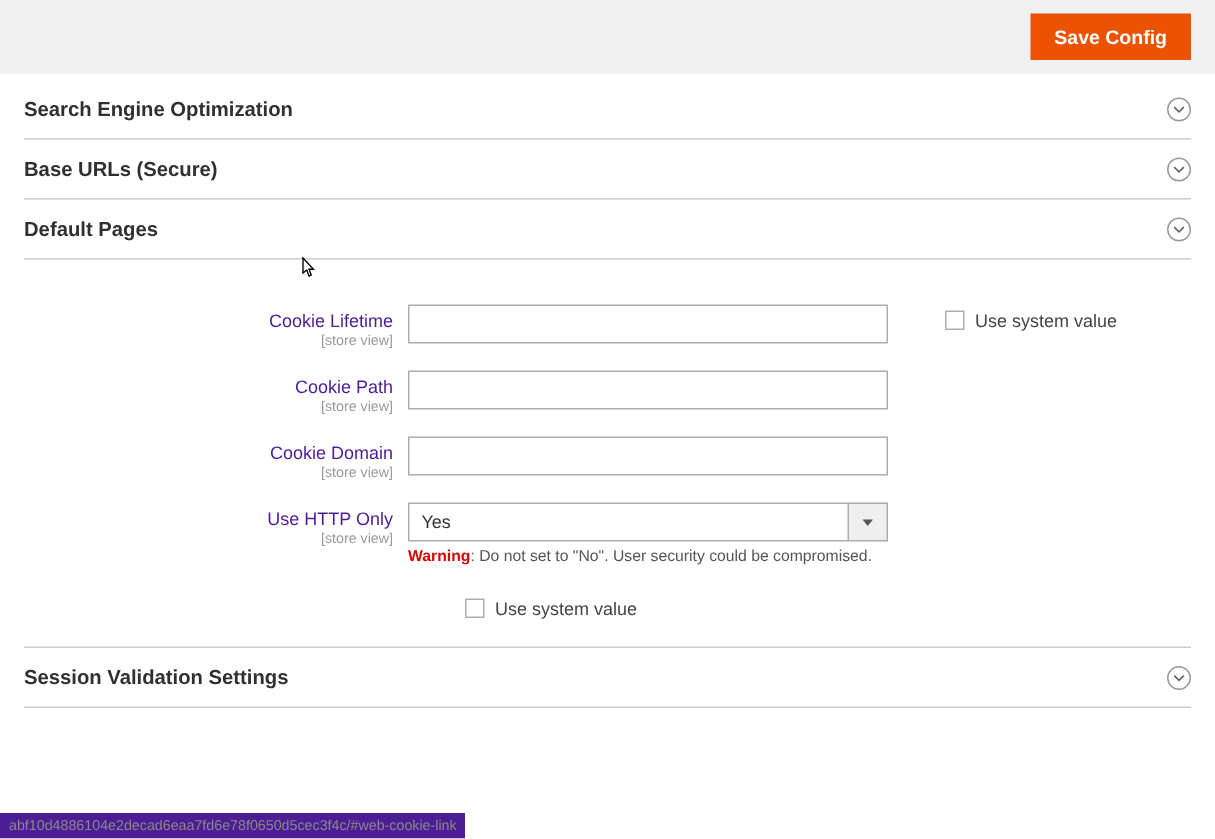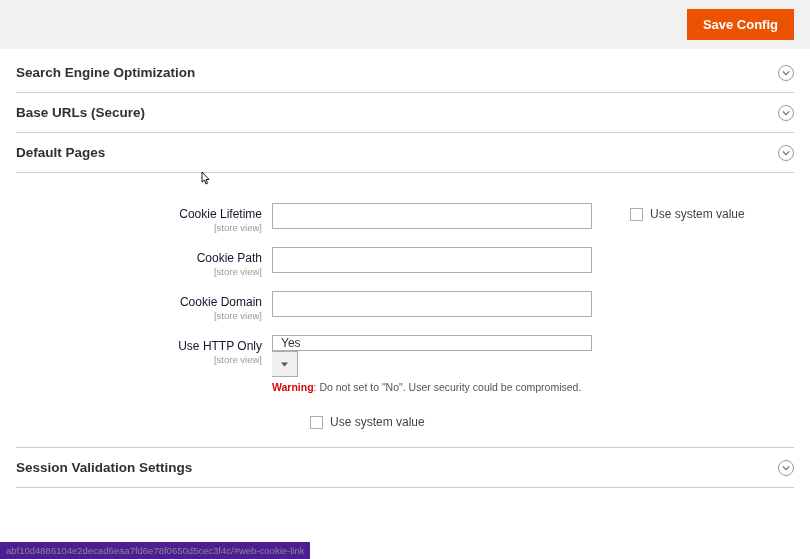--- a/index.html
+++ b/index.html
@@ -73,21 +73,21 @@
     margin-bottom: 14px;
   }
   .label-col {
     width: 256px;
     text-align: right;
     padding-right: 10px;
     padding-top: 3px;
   }
   .field-label {
     font-size: 12px;
-    color: #0f172a;
+    color: #4c1d95;
   }
   .scope-label {
     font-size: 9.5px;
     color: #999;
     display: block;
     margin-top: 1px;
   }
   .input-col {
     width: 320px;
   }
@@ -95,21 +95,20 @@
     width: 100%;
     height: 26px;
     border: 1px solid #adadad;
     padding: 0 6px;
     font-size: 12px;
     background: #fff;
   }
   .select-wrap {
     display: flex;
     width: 100%;
-    flex-direction: column;
   }
   .select-display {
     flex: 1;
     height: 26px;
     border: 1px solid #adadad;
     background: #fff;
     padding: 0 8px;
     font-size: 12px;
     display: flex;
     align-items: center;
@@ -129,21 +128,21 @@
   .note-line {
     font-size: 10.5px;
     margin-top: 4px;
     color: #555;
   }
   .note-line .warn { color: #d40707; font-weight: 700; }
   .check-col {
     padding-left: 38px;
     padding-top: 4px;
     display: flex;
-    align-items: flex-end;
+    align-items: flex-start;
   }
   .checkbox {
     width: 13px; height: 13px;
     border: 1px solid #adadad;
     margin-right: 7px;
     background: #fff;
   }
   .check-label {
     font-size: 12px;
     color: #444;

